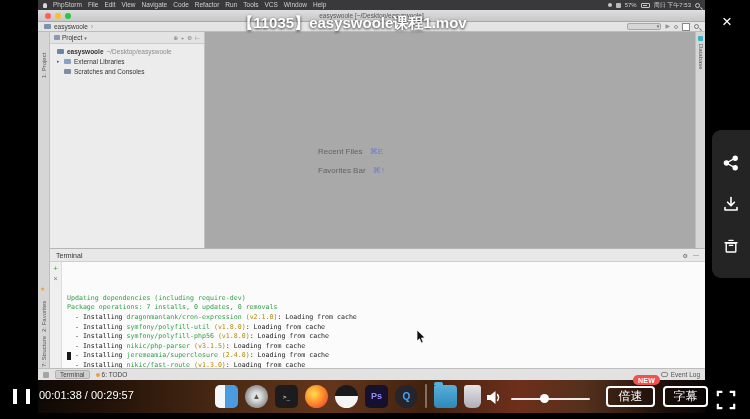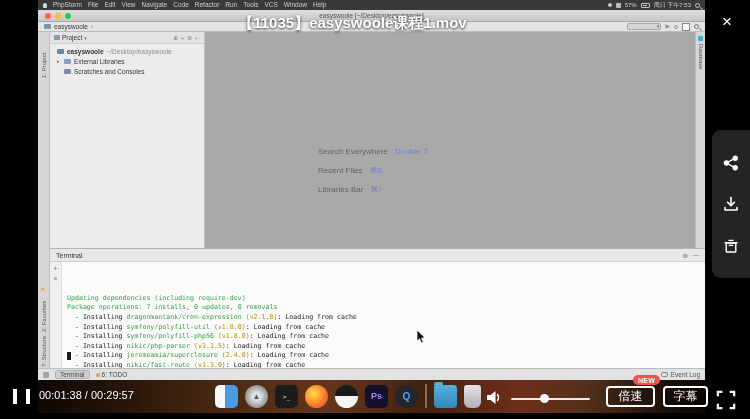--- a/index.html
+++ b/index.html
@@ -243,33 +243,29 @@
           <span class="expander"></span>
           <span class="i-scratch"></span>
           <span>Scratches and Consoles</span>
         </div>
       </div>
     </div>
 
     <div class="editor">
       <div class="shortcuts">
 
-          <div class="sc-line">
-            <span class="sc-label">Search Everywhere</span>
-            <span class="sc-keys">Double ⇧</span>
-          </div>
 
 
           <div class="sc-line">
             <span class="sc-label">Recent Files</span>
             <span class="sc-keys">⌘E</span>
           </div>
 
           <div class="sc-line">
-            <span class="sc-label">Libraries Bar</span>
+            <span class="sc-label">Favorites Bar</span>
             <span class="sc-keys">⌘↑</span>
           </div>
 
         </div>
 
       <svg class="overlay mouse-cursor" style="position:absolute;left:211px;top:298px;" width="10" height="14" viewBox="0 0 10 14">
         <path d="M1 0 L1 11 L3.6 8.8 L5.3 13 L7.2 12.2 L5.5 8.1 L9 7.8 Z" fill="#111" stroke="#fff" stroke-width="0.7"></path>
       </svg>
     </div>
 

